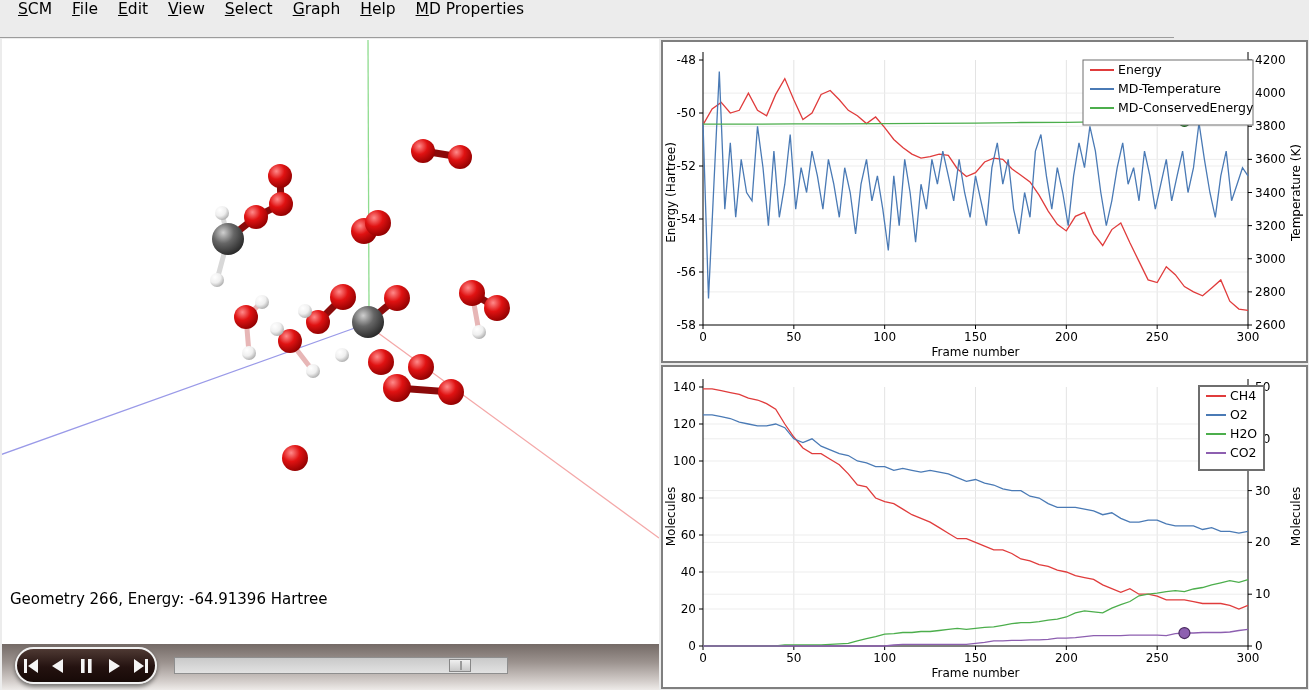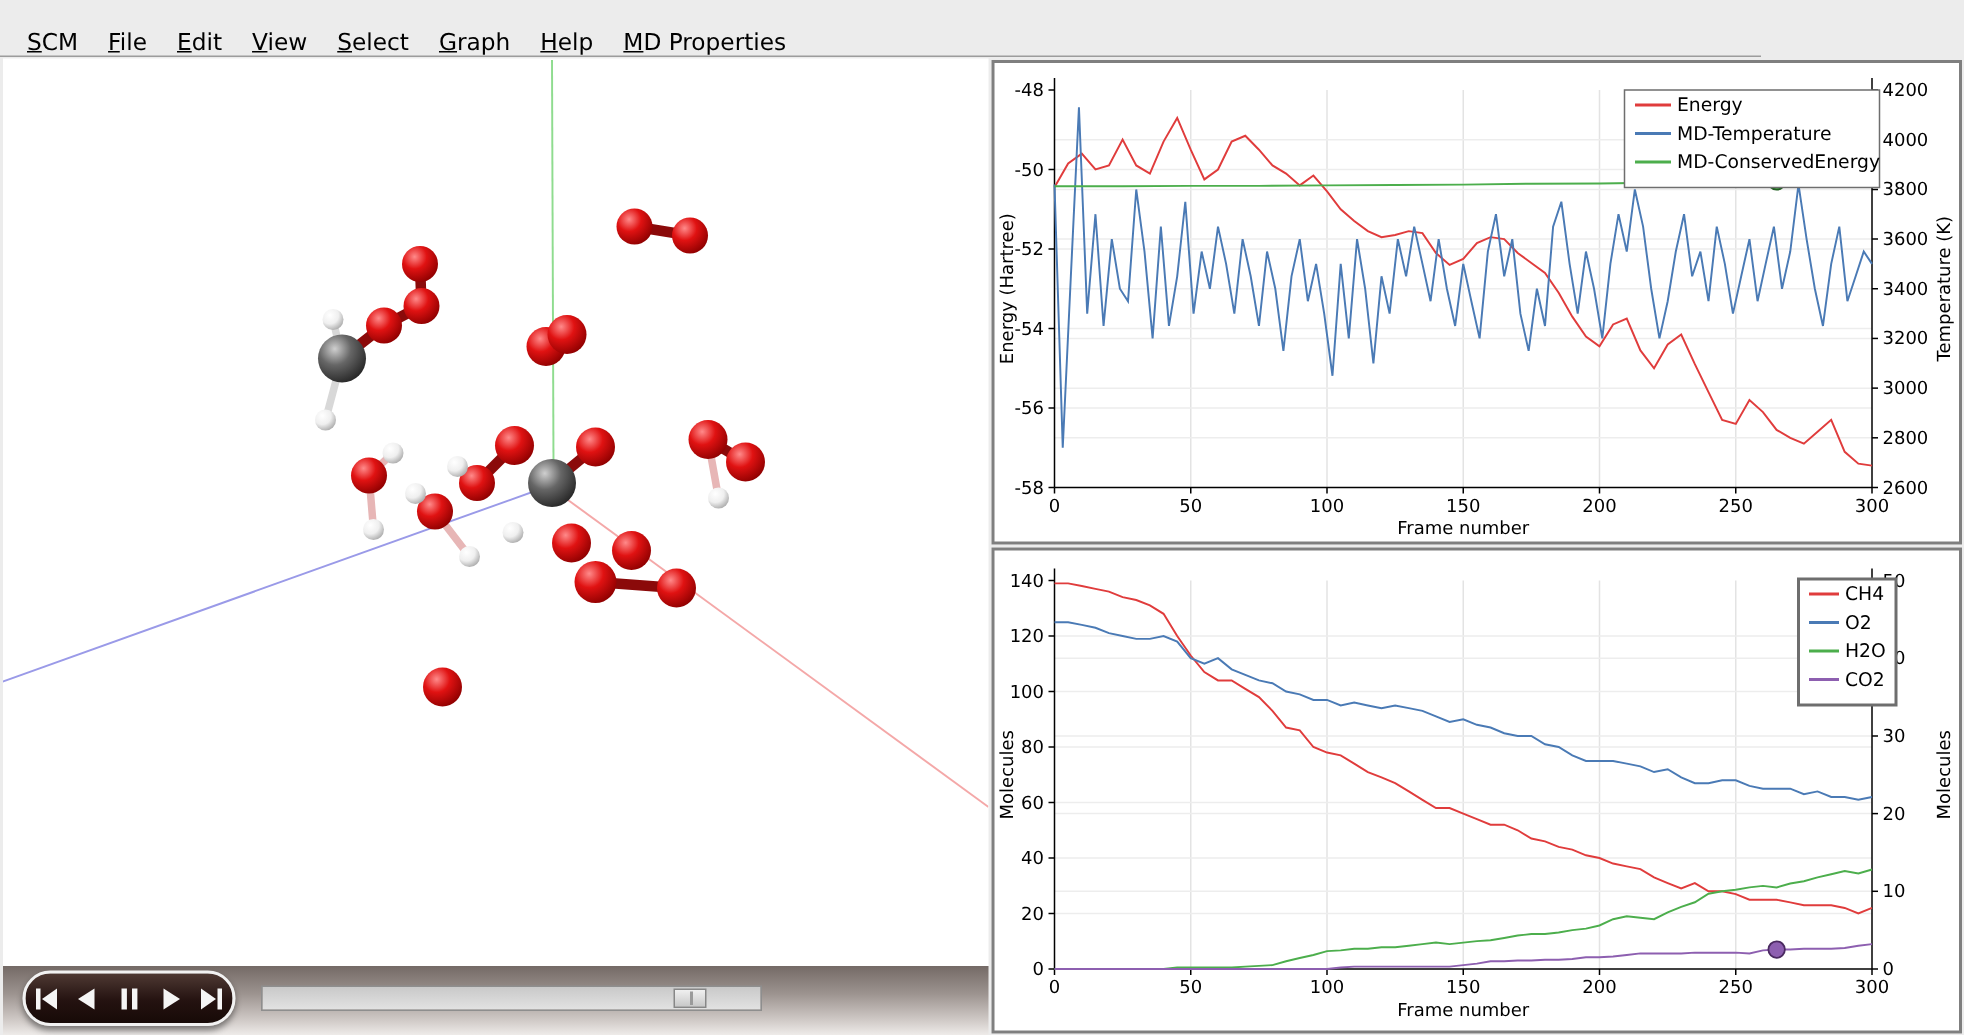--- a/index.html
+++ b/index.html
@@ -1,19 +1,19 @@
 <!DOCTYPE html>
 <html><head>
 <meta charset="utf-8">
 <style>
   html,body{margin:0;padding:0}
   body{width:1309px;height:690px;position:relative;overflow:hidden;background:#ececec;
        font-family:"DejaVu Sans","Liberation Sans",sans-serif;color:#000}
   .menubar{position:absolute;left:0;top:0;width:1174px;height:38px;background:#ececec;
-           border-bottom:1px solid #9c9c9c;display:flex;align-items:flex-end;padding-left:8px;box-sizing:border-box}
+           border-bottom:1px solid #9c9c9c;display:flex;align-items:flex-start;padding-left:8px;box-sizing:border-box}
   .menu-item{font-size:15.5px;padding:0 10px;white-space:nowrap;cursor:default}
   .menu-item u{text-decoration:underline}
   .viewer{position:absolute;left:2px;top:39px;width:657px;height:605px;background:#ffffff;overflow:hidden}
   .viewer svg{position:absolute;left:0;top:0}
   .frame-info{position:absolute;left:10px;top:589px;font-size:15px;line-height:21px}
   .playerbar{position:absolute;left:2px;top:644px;width:657px;height:46px;
              background:linear-gradient(180deg,#746a66 0%,#9c938f 40%,#d2ccc9 80%,#eeebe9 100%)}
   .pill{position:absolute;left:13px;top:3px;width:142px;height:37px;border-radius:21px;
         background:linear-gradient(180deg,#4e3933 0%,#241210 55%,#170a07 100%);
         border:2px solid #f2f2f2;box-shadow:0 3px 4px rgba(0,0,0,.45);
@@ -109,20 +109,21 @@
       <circle cx="397" cy="388" r="14" fill="url(#grad-O)"></circle>
       <circle cx="451" cy="392" r="13" fill="url(#grad-O)"></circle>
       <circle cx="472" cy="293" r="13" fill="url(#grad-O)"></circle>
       <circle cx="497" cy="308" r="13" fill="url(#grad-O)"></circle>
       <circle cx="479" cy="332" r="7" fill="url(#grad-H)"></circle>
       <circle cx="295" cy="458" r="13" fill="url(#grad-O)"></circle>
     </svg>
 </div>
 
 <div class="frame-info">
+  <div>Geometry 266, Energy: -64.91396 Hartree</div>
 </div>
 
 <div class="playerbar">
   <div class="pill">
       <div class="pbtn">
         <svg width="20" height="20" viewBox="0 0 20 20" fill="#f5f5f5">
           <rect x="3" y="3" width="3" height="14"></rect>
           <polygon points="17,3 17,17 7,10"></polygon>
         </svg>
       </div>

